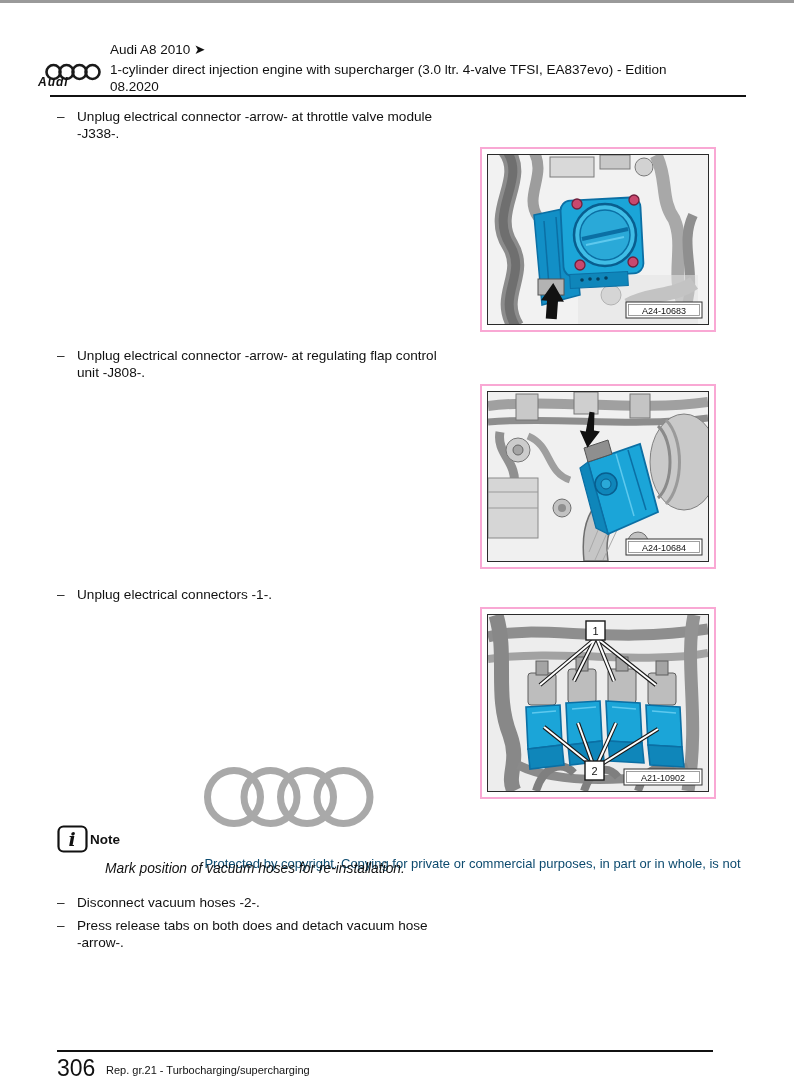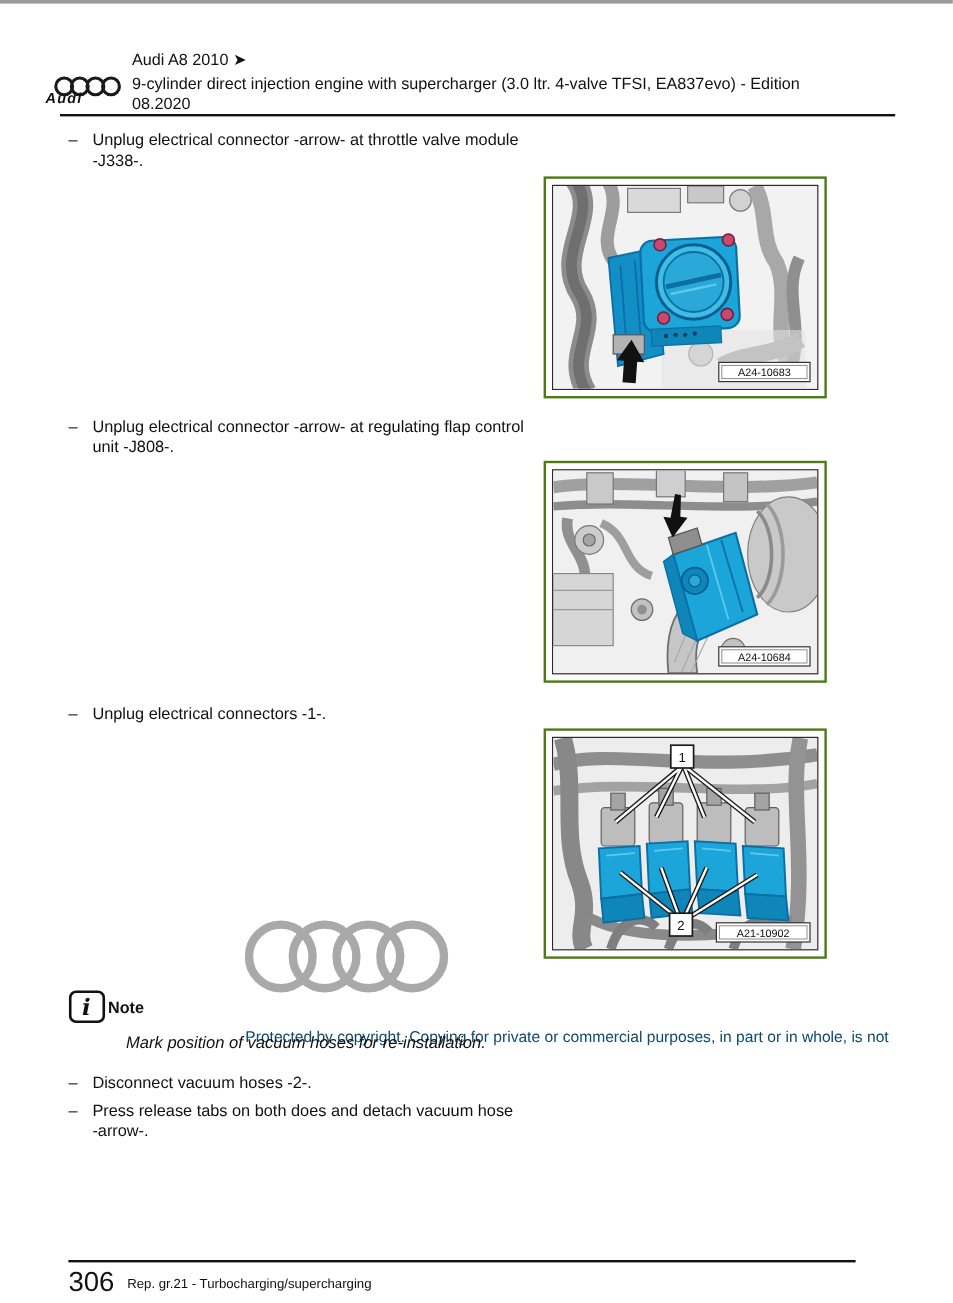--- a/index.html
+++ b/index.html
@@ -29,22 +29,22 @@
   .step { position:absolute; left:57px; display:flex; font-size:13.6px; line-height:17px; }
   .step .dash { width:20px; flex:0 0 20px; }
   .step .txt  { white-space:pre-line; width:380px; }
   .s1 { top:108px; }
   .s2 { top:347px; }
   .s3 { top:586px; }
   .s4 { top:894px; }
   .s5 { top:917px; }
   
   .figure {
-    position:absolute; left:453px; width:236px;
-    border:2px solid #4d7c0f; background:#fff; padding:5px;
+    position:absolute; left:480px; width:236px;
+    border:2px solid #f9a8d4; background:#fff; padding:5px;
   }
   .fig1 { top:147px; height:185px; }
   .fig2 { top:384px; height:185px; }
   .fig3 { top:607px; height:192px; }
   .fig-inner { border:1px solid #2a2a2a; width:100%; height:100%; overflow:hidden; }
   .fig-inner svg { display:block; }
   
   .note-head { position:absolute; left:57px; top:825px; display:flex; align-items:center; }
   .note-icon-box { width:31px; height:28px; }
   .note-label { font-size:13.5px; font-weight:bold; margin-left:2px; }
@@ -74,21 +74,21 @@
 <svg class="header-logo" viewBox="0 0 56 24">
   <g fill="none" stroke="#1a1a1a" stroke-width="2.6">
     <circle cx="8.5" cy="11" r="7"></circle>
     <circle cx="21.5" cy="11" r="7"></circle>
     <circle cx="34.5" cy="11" r="7"></circle>
     <circle cx="47.5" cy="11" r="7"></circle>
   </g>
 </svg>
 <div class="audi-word">Audi</div>
 <div class="hdr-model">Audi A8 2010 ➤</div>
-<div class="hdr-sub">9-cylinder direct injection engine with supercharger (3.0 ltr. 4-valve TFSI, EA837evo) - Edition</div>
+<div class="hdr-sub">1-cylinder direct injection engine with supercharger (3.0 ltr. 4-valve TFSI, EA837evo) - Edition</div>
 <div class="hdr-edition">08.2020</div>
 <div class="hdr-rule"></div>
 
 <div class="step s1">
   <span class="dash">–</span>
   <span class="txt">Unplug electrical connector -arrow- at throttle valve module
 -J338-.</span>
 </div>
 <div class="step s2">
   <span class="dash">–</span>

